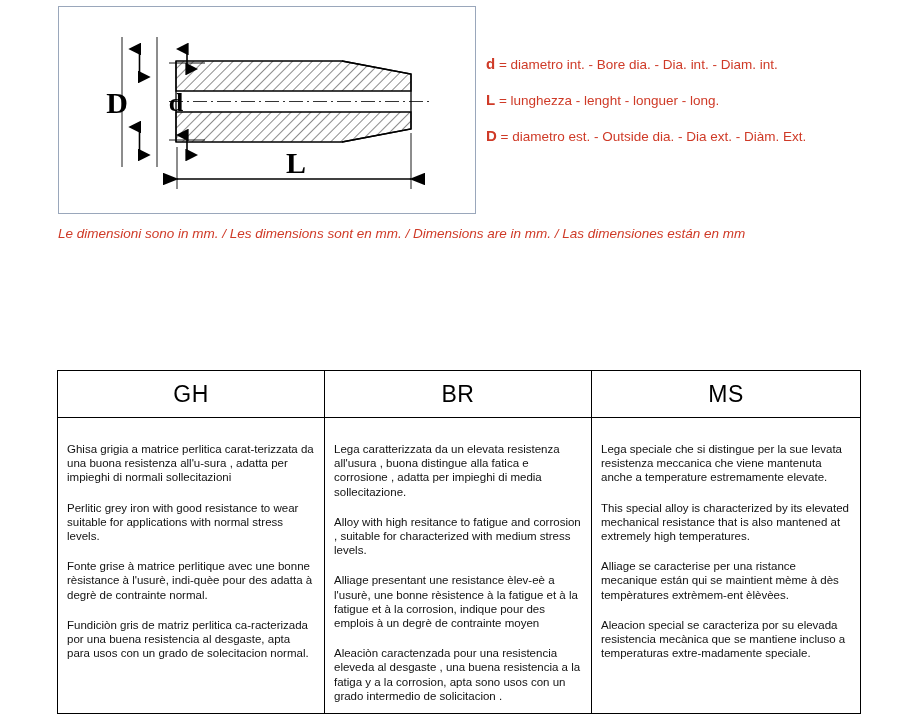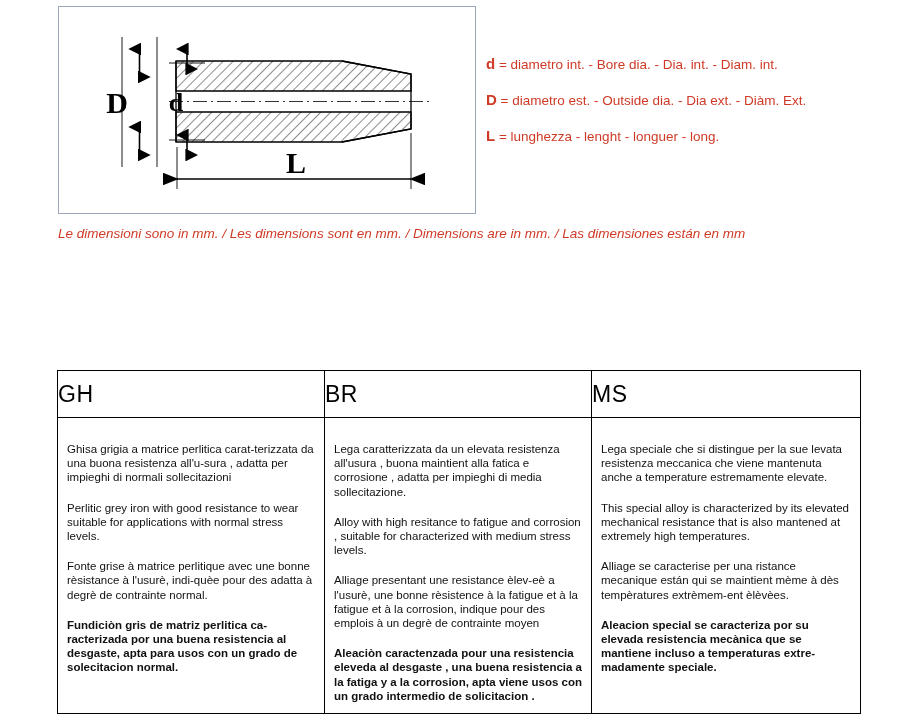--- a/index.html
+++ b/index.html
@@ -72,36 +72,35 @@
   }
   #materials-table td, #materials-table th {
     border: 1px solid #000;
     vertical-align: top;
     padding: 0;
   }
   #materials-table thead th {
     height: 46px;
     font-weight: normal;
     font-size: 23px;
-    text-align: left;
+    text-align: center;
     vertical-align: middle;
     letter-spacing: 0.5px;
   }
   #materials-table tbody td {
     padding: 8px 9px 10px 9px;
     font-size: 11.5px;
     line-height: 14.2px;
     color: #111;
   }
   .para {
     margin: 16px 0 14px 0;
   }
   .para:last-child {
     margin-bottom: 0;
-    font-weight: bold;
   }
 </style>
 </head>
 <body>
 
 <div id="diagram-panel">
   <svg id="diagram-svg" width="416" height="206" viewBox="0 0 416 206">
     <defs>
       <pattern id="hatch" width="7" height="7" patternTransform="rotate(45)" patternUnits="userSpaceOnUse">
         <line x1="0" y1="0" x2="0" y2="7" stroke="#000" stroke-width="0.9"></line>
@@ -152,24 +151,24 @@
     <text x="117" y="104" font-family="Liberation Serif, serif" font-size="26" font-weight="bold" text-anchor="middle">d</text>
     <text x="237" y="166" font-family="Liberation Serif, serif" font-size="30" font-weight="bold" text-anchor="middle">L</text>
   </svg>
 </div>
 
 <div id="legend">
   <div class="legend-line">
     <span class="sym">d</span><span> = diametro int. - Bore dia. - Dia. int. - Diam. int.</span>
   </div>
   <div class="legend-line">
-    <span class="sym">D</span><span> = diametro est. - Outside dia. - Dia ext. - Diàm. Ext.</span>
+    <span class="sym">L</span><span> = lunghezza - lenght - longuer - long.</span>
   </div>
   <div class="legend-line">
-    <span class="sym">L</span><span> = lunghezza - lenght - longuer - long.</span>
+    <span class="sym">D</span><span> = diametro est. - Outside dia. - Dia ext. - Diàm. Ext.</span>
   </div>
 </div>
 
 <div id="units-note">Le dimensioni sono in mm. / Les dimensions sont en mm. / Dimensions are in mm. / Las dimensiones están en mm</div>
 
 <table id="materials-table">
   <thead>
     <tr>
       <th style="width:266px">GH</th>
       <th style="width:266px">BR</th>
@@ -178,24 +177,24 @@
   </thead>
   <tbody>
     <tr>
       <td>
         <p class="para">Ghisa grigia a matrice perlitica carat-terizzata da una buona resistenza all'u-sura , adatta per impieghi di normali sollecitazioni</p>
         <p class="para">Perlitic grey iron with good resistance to wear suitable for applications with normal stress levels.</p>
         <p class="para">Fonte grise à matrice perlitique avec une bonne rèsistance à l'usurè, indi-quèe pour des adatta à degrè de contrainte normal.</p>
         <p class="para">Fundiciòn gris de matriz perlitica ca-racterizada por una buena resistencia al desgaste, apta para usos con un grado de solecitacion normal.</p>
       </td>
       <td>
-        <p class="para">Lega caratterizzata da un elevata resistenza all'usura , buona maintient alla fatica e corrosione , adatta per impieghi di media sollecitazione.</p>
+        <p class="para">Lega caratterizzata da un elevata resistenza all'usura , buona distingue alla fatica e corrosione , adatta per impieghi di media sollecitazione.</p>
         <p class="para">Alloy with high resitance to fatigue and corrosion , suitable for characterized with medium stress levels.</p>
         <p class="para">Alliage presentant une resistance èlev-eè a l'usurè, une bonne rèsistence à la fatigue et à la fatigue et à la corrosion, indique pour des emplois à un degrè de contrainte moyen</p>
-        <p class="para">Aleaciòn caractenzada pour una resistencia eleveda al desgaste , una buena resistencia a la fatiga y a la corrosion, apta viene usos con un grado intermedio de solicitacion .</p>
+        <p class="para">Aleaciòn caractenzada pour una resistencia eleveda al desgaste , una buena resistencia a la fatiga y a la corrosion, apta sono usos con un grado intermedio de solicitacion .</p>
       </td>
       <td>
         <p class="para">Lega speciale che si distingue per la sue levata resistenza meccanica che viene mantenuta anche a temperature estremamente elevate.</p>
         <p class="para">This special alloy is characterized by its elevated mechanical resistance that is also mantened at extremely high temperatures.</p>
         <p class="para">Alliage se caracterise per una ristance mecanique están qui se maintient mème à dès tempèratures extrèmem-ent èlèvèes.</p>
         <p class="para">Aleacion special se caracteriza por su elevada resistencia mecànica que se mantiene incluso a temperaturas extre-madamente speciale.</p>
       </td>
     </tr>
   </tbody>
 </table>

